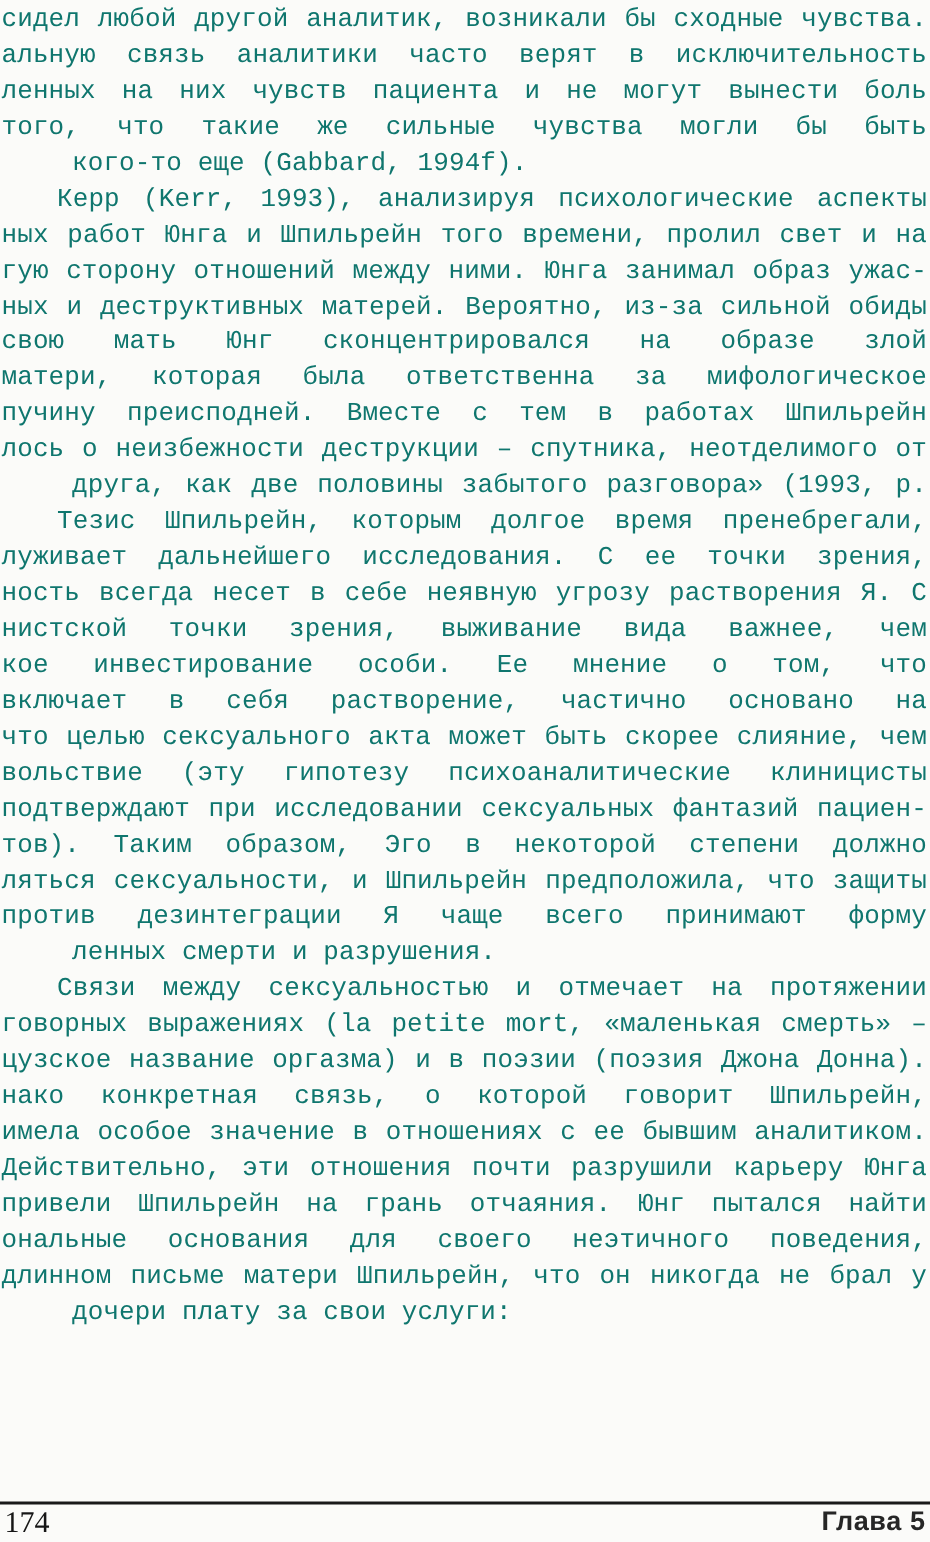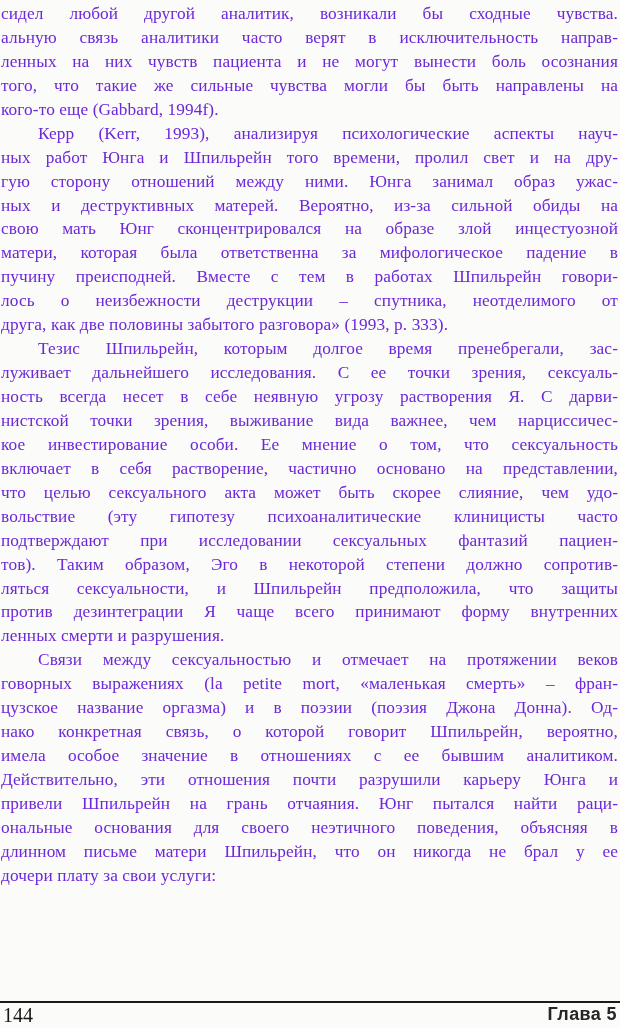--- a/index.html
+++ b/index.html
@@ -10,34 +10,35 @@
     position: relative;
     overflow: hidden;
   }
   .page-text {
     position: absolute;
     top: 2px;
     left: 1px;
     right: 2px;
   }
   .para {
-    font-family: Liberation Serif, serif;
+    font-family: Liberation Mono, monospace;
     font-size: 17.3px;
     line-height: 23.95px;
-    color: #6d28d9;
+    color: #0f766e;
     letter-spacing: 0.1px;
   }
   .line {
     text-align: justify;
     text-align-last: justify;
     height: 23.95px;
     overflow: hidden;
   }
   .line.last {
     text-align-last: left;
+    margin-left: 47px;
   }
   .para.indent .line:first-child {
     text-indent: 37px;
   }
   .footer {
     position: absolute;
     left: 0;
     right: 0;
     top: 1001px;
     border-top: 2px solid #1a1a1a;
@@ -105,15 +106,15 @@
       <div class="line">имела особое значение в отношениях с ее бывшим аналитиком.</div>
       <div class="line">Действительно, эти отношения почти разрушили карьеру Юнга и</div>
       <div class="line">привели Шпильрейн на грань отчаяния. Юнг пытался найти раци-</div>
       <div class="line">ональные основания для своего неэтичного поведения, объясняя в</div>
       <div class="line">длинном письме матери Шпильрейн, что он никогда не брал у ее</div>
       <div class="line last">дочери плату за свои услуги:</div>
     </div>
   </div>
 
 <div class="footer">
-  <span class="page-number">144</span>
+  <span class="page-number">174</span>
   <span class="chapter-label">Глава 5</span>
 </div>
 
 </body></html>

